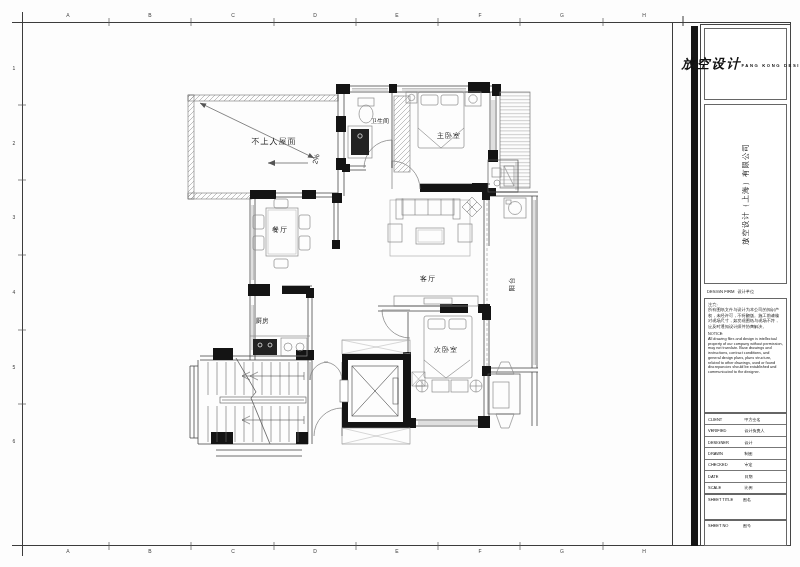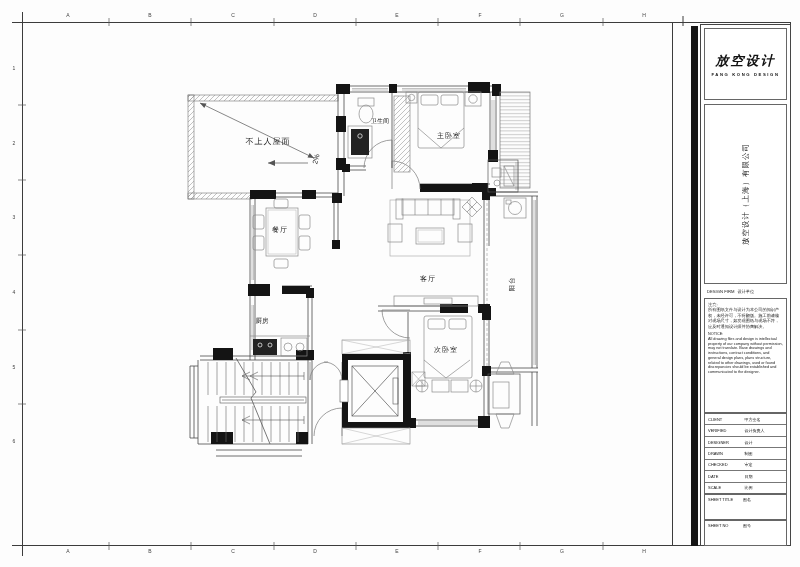--- a/index.html
+++ b/index.html
@@ -17,21 +17,21 @@
   }
   .rot90{transform:translate(-50%,-50%) rotate(-90deg);}
   .rot75{transform:translate(-50%,-50%) rotate(-75deg);letter-spacing:0;}
   
   .tbar{position:absolute;left:691px;top:26px;width:7px;height:520px;background:#151515;}
   .tblock{
     position:absolute;left:700px;top:24px;width:91px;height:522px;
     border:1px solid #444;box-sizing:border-box;background:#fff;color:#111;
   }
   .tblock .box{position:absolute;left:3px;right:3px;border:1px solid #666;box-sizing:border-box;background:#fff;}
-  .logo-box{top:3px;height:72px;display:flex;flex-direction:column;align-items:center;justify-content:center;}
+  .logo-box{top:3px;height:72px;display:flex;flex-direction:row;align-items:center;justify-content:center;}
   .logo-title{font-family:"DejaVu Serif",serif;font-weight:bold;font-style:italic;font-size:13px;letter-spacing:2px;white-space:nowrap;}
   .logo-sub{font-size:4.2px;font-weight:bold;letter-spacing:1.6px;margin-top:2px;white-space:nowrap;}
   .company-box{top:79px;height:180px;}
   .company-box span{
     position:absolute;left:50%;top:50%;transform:translate(-50%,-50%) rotate(-90deg);
     font-size:7.5px;letter-spacing:1px;white-space:nowrap;color:#222;
   }
   .firm-row{position:absolute;left:3px;right:3px;top:260px;height:13px;display:flex;align-items:center;font-size:4.2px;color:#222;}
   .firm-row span{margin-left:3px;}
   .notes-box{top:273px;height:115px;padding:3px;font-size:4.2px;line-height:1.3;color:#222;overflow:hidden;}
@@ -405,21 +405,21 @@
     <span class="gl" style="left:562px;top:551px">G</span>
     <span class="gl" style="left:644px;top:551px">H</span>
     <span class="gl" style="left:14px;top:68px">1</span>
     <span class="gl" style="left:14px;top:143px">2</span>
     <span class="gl" style="left:14px;top:217px">3</span>
     <span class="gl" style="left:14px;top:292px">4</span>
     <span class="gl" style="left:14px;top:367px">5</span>
     <span class="gl" style="left:14px;top:441px">6</span>
   </div>
 
-  <div class="room-label" style="left:268px;top:141px;font-size:8px">不上人屋面</div>
+  <div class="room-label" style="left:274px;top:141px;font-size:8px">不上人屋面</div>
   <div class="room-label rot75" style="left:316px;top:159px;font-size:7px">2%</div>
   <div class="room-label" style="left:380px;top:121px;font-size:6px;letter-spacing:0">卫生间</div>
   <div class="room-label" style="left:449px;top:136px;font-size:7px">主卧室</div>
   <div class="room-label" style="left:280px;top:230px;font-size:7px">餐厅</div>
   <div class="room-label" style="left:428px;top:279px;font-size:7px">客厅</div>
   <div class="room-label rot90" style="left:512px;top:284px;font-size:6.5px">阳台</div>
   <div class="room-label" style="left:262px;top:321px;font-size:6.5px;letter-spacing:0">厨房</div>
   <div class="room-label" style="left:446px;top:350px;font-size:7px">次卧室</div>
 
   <div class="tbar"></div>

